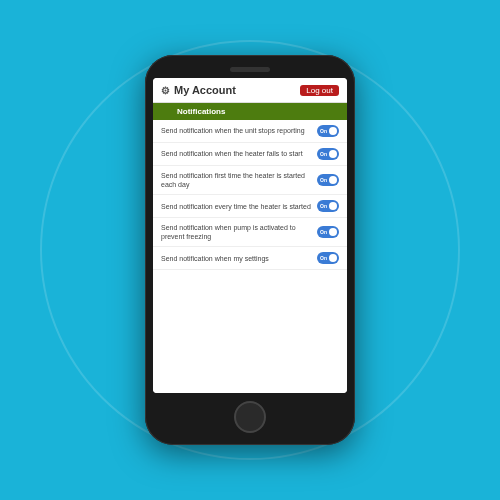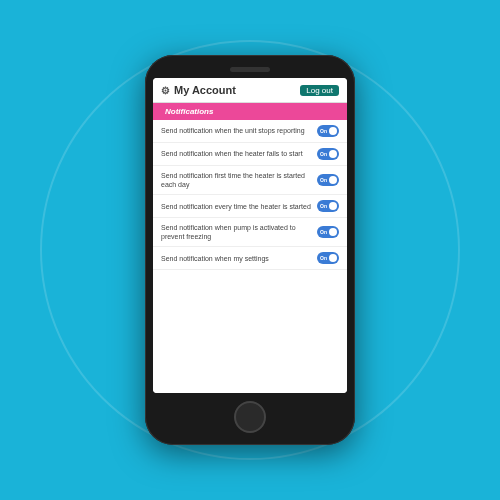--- a/index.html
+++ b/index.html
@@ -87,37 +87,36 @@
       align-items: center;
       gap: 4px;
     }
 
     .gear-icon {
       color: #555;
       font-size: 10px;
     }
 
     .logout-btn {
-      background: #0f766e;
+      background: #b91c1c;
       color: #fff;
       border: none;
       border-radius: 3px;
       font-size: 8px;
       padding: 1px 6px;
       cursor: pointer;
     }
 
     
     .section-header {
-      background: #ec4899;
+      background: #4d7c0f;
       color: #fff;
       font-size: 8px;
-      padding: 4px 12px;
+      padding: 4px 24px;
       font-weight: bold;
-      font-style: italic;
     }
 
     
     .notif-list {
       flex: 1;
       overflow-y: hidden;
       background: #fff;
     }
 
     .notif-row {

